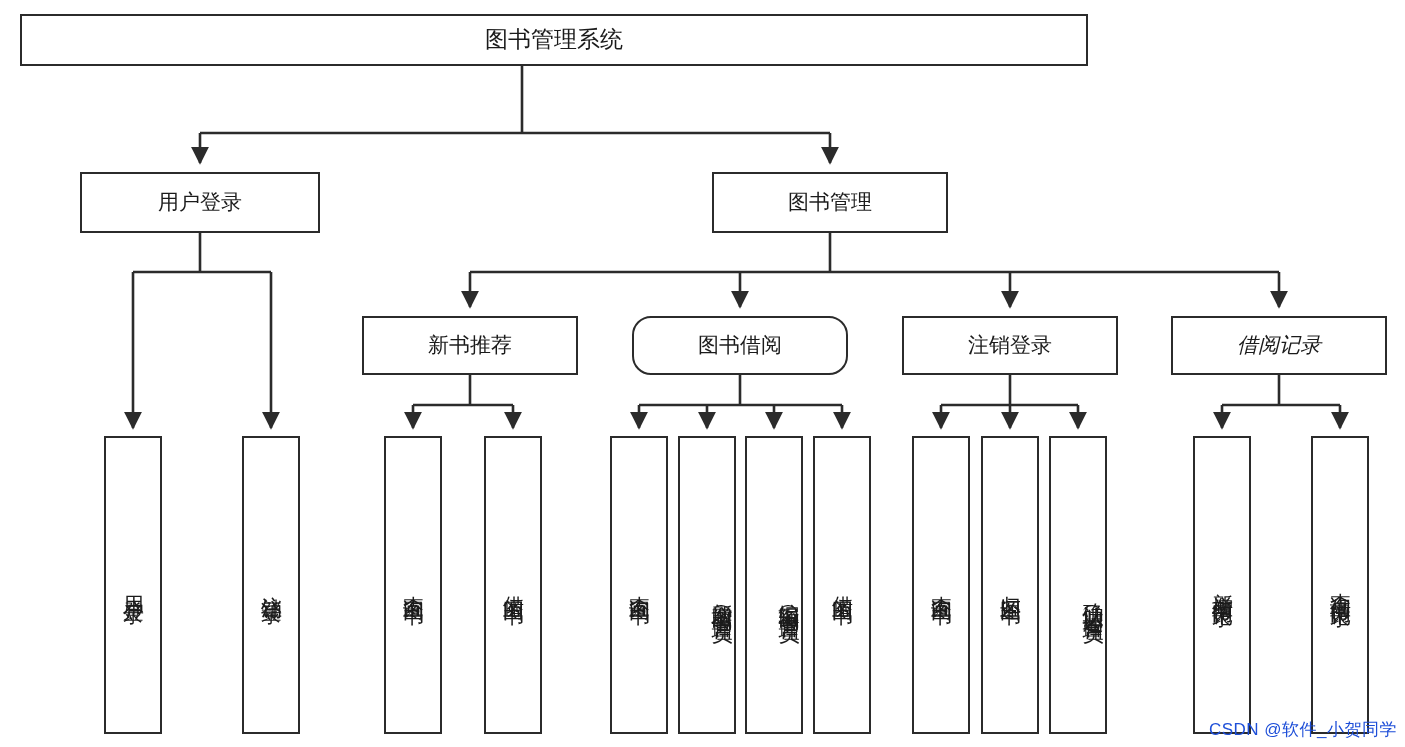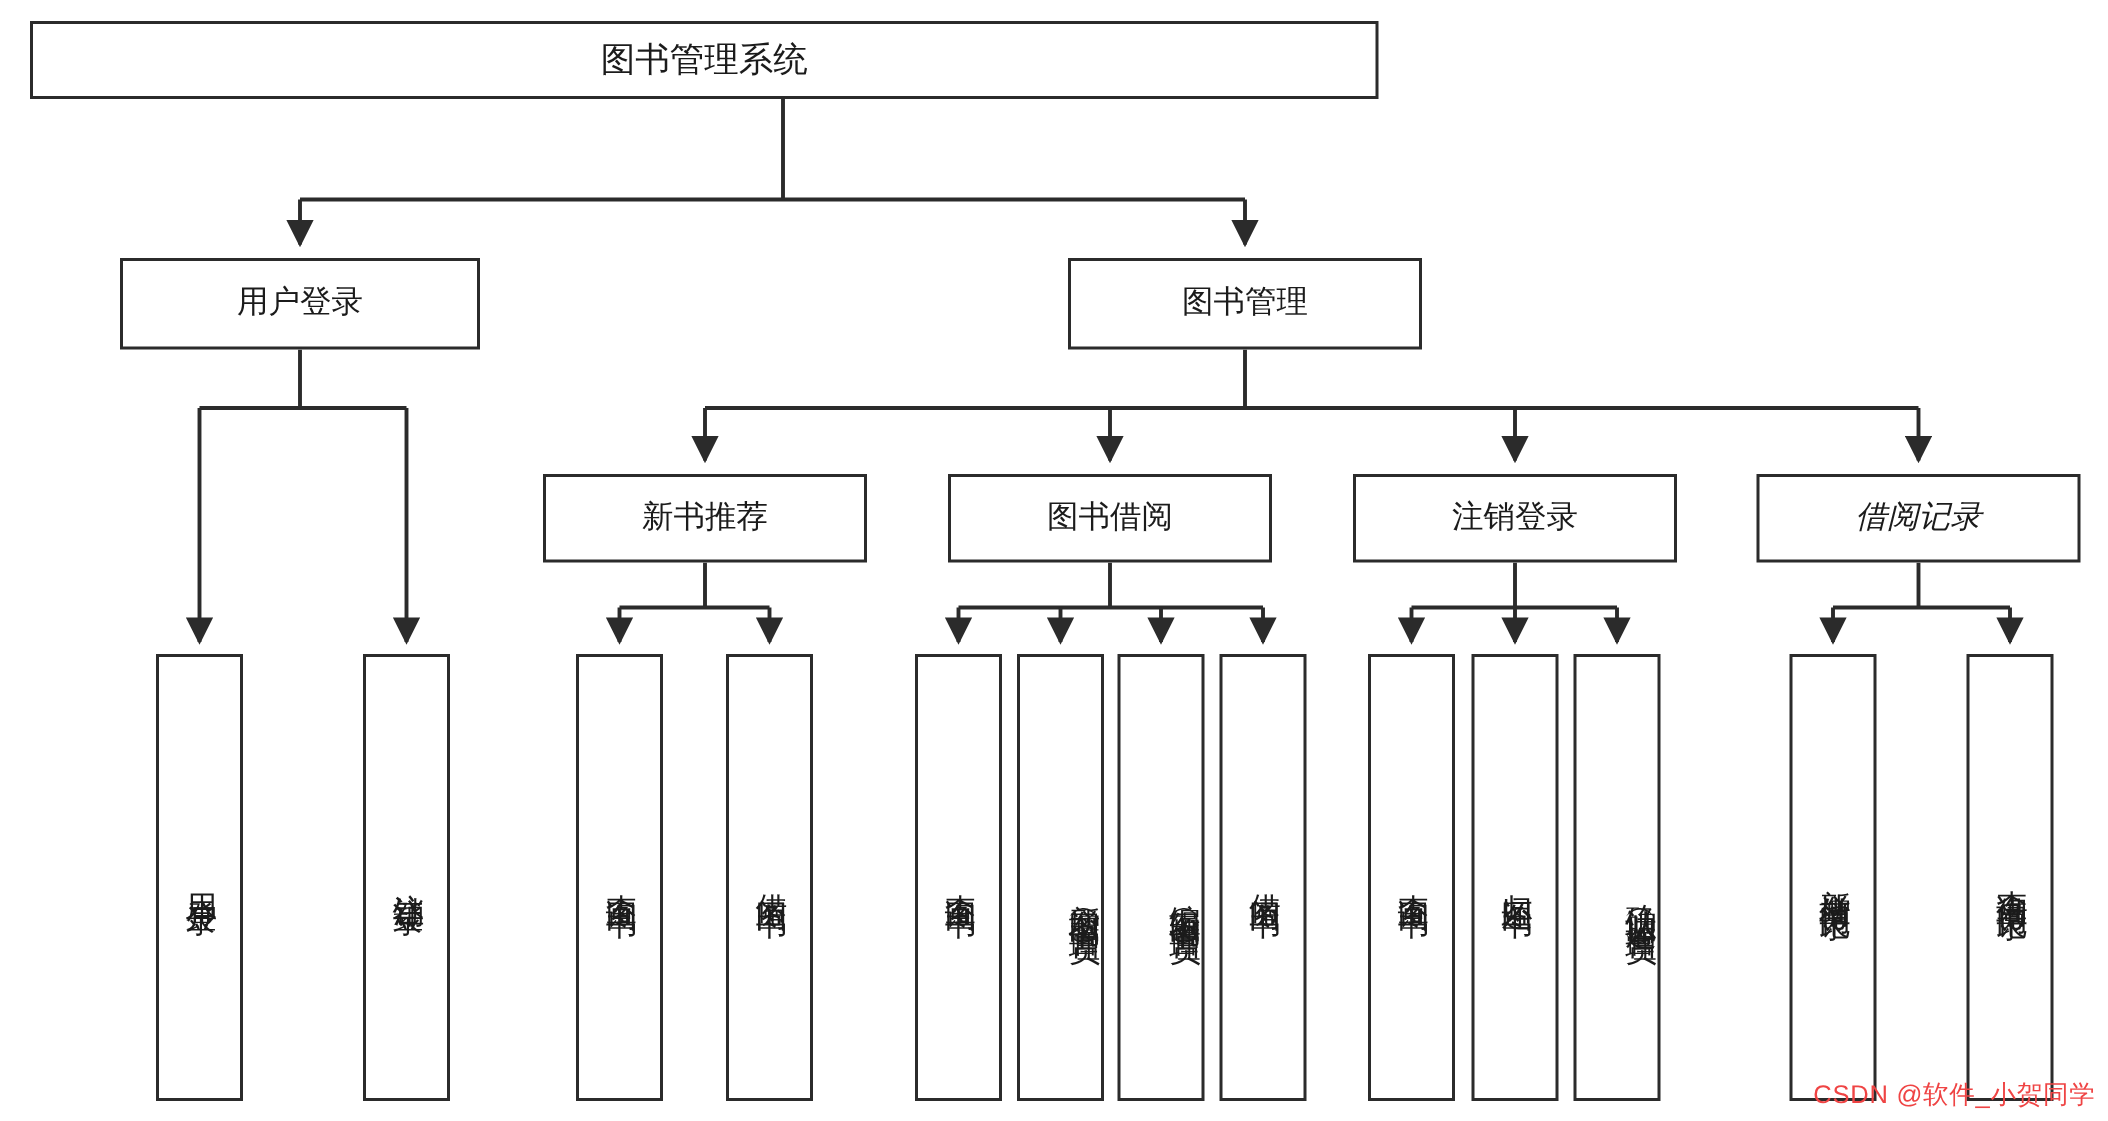--- a/index.html
+++ b/index.html
@@ -14,21 +14,21 @@
   }
   .h-node .lbl{font-size:21px;}
   .root .lbl{font-size:23px;}
   .v-node .lbl{
     writing-mode:vertical-rl;text-orientation:upright;
     font-size:21px;letter-spacing:3px;
     align-items:flex-start;justify-content:center;padding-top:14px;
   }
   .v-node.short .lbl{align-items:center;padding-top:0;}
   #watermark{
-    position:absolute;right:8px;bottom:6px;font-size:17px;color:#ef4444;
+    position:absolute;right:8px;bottom:6px;font-size:17px;color:#1d4ed8;
     letter-spacing:0.5px;white-space:nowrap;pointer-events:none;
   }
 </style>
 </head>
 <body>
 
 <div id="canvas">
 
   <svg id="wires" viewBox="0 0 1405 747">
     <defs>
@@ -73,37 +73,37 @@
       <path d="M 1010 405 L 1010 428" marker-end="url(#arrow)"></path>
       <path d="M 1078 405 L 1078 428" marker-end="url(#arrow)"></path>
 
       <path d="M 1279 375 L 1279 405"></path>
       <path d="M 1222 405 L 1340 405"></path>
       <path d="M 1222 405 L 1222 428" marker-end="url(#arrow)"></path>
       <path d="M 1340 405 L 1340 428" marker-end="url(#arrow)"></path>
     </g>
   </svg>
 
-  <div class="node root h-node" style="left:20px;top:14px;width:899px;height:52px;">
+  <div class="node root h-node" style="left:20px;top:14px;width:1068px;height:52px;">
     <span class="lbl">图书管理系统</span>
   </div>
 
   <div class="node h-node" style="left:80px;top:172px;width:240px;height:61px;">
     <span class="lbl">用户登录</span>
   </div>
 
   <div class="node h-node" style="left:362px;top:316px;width:216px;height:59px;">
     <span class="lbl">新书推荐</span>
   </div>
 
   <div class="node h-node" style="left:712px;top:172px;width:236px;height:61px;">
     <span class="lbl">图书管理</span>
   </div>
 
-  <div class="node h-node" style="left:632px;top:316px;width:216px;height:59px;">
+  <div class="node h-node" style="left:632px;top:316px;width:216px;height:59px;border-radius:19px;">
     <span class="lbl">图书借阅</span>
   </div>
 
   <div class="node h-node" style="left:902px;top:316px;width:216px;height:59px;">
     <span class="lbl">注销登录</span>
   </div>
 
   <div class="node h-node" style="left:1171px;top:316px;width:216px;height:59px;font-style:italic;">
     <span class="lbl">借阅记录</span>
   </div>

